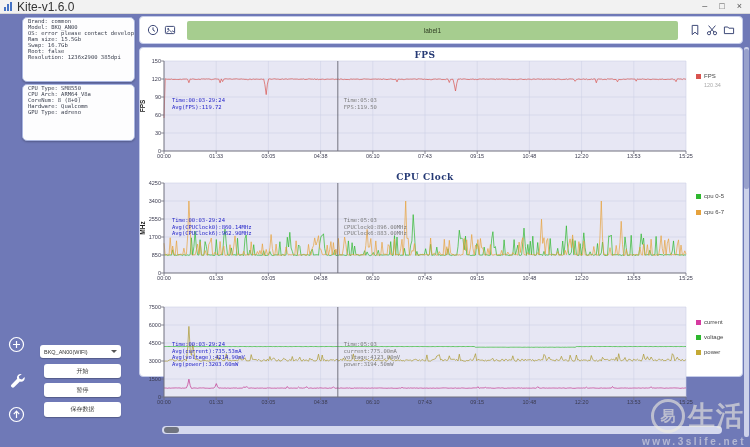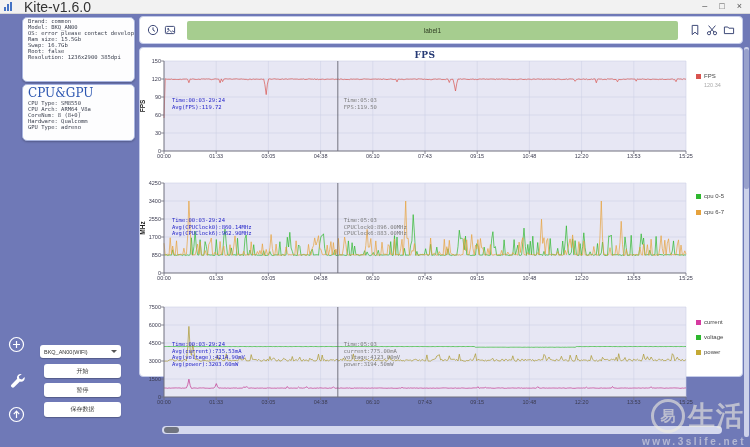--- a/index.html
+++ b/index.html
@@ -3,21 +3,21 @@
 <meta charset="utf-8">
 <style>
   html,body{margin:0;padding:0;width:750px;height:447px;overflow:hidden;
     background:#6f79b7;font-family:"Liberation Sans",sans-serif;position:relative;}
 
   
   #titlebar{position:absolute;left:0;top:0;width:750px;height:13px;background:#f2f2f2;
     border-bottom:1px solid #d8d8d8;display:flex;align-items:center;z-index:30;}
   #titlebar .tb-app-icon{width:9px;height:9px;margin-left:4px;display:flex;align-items:flex-end;gap:1px;}
   #titlebar .tb-app-icon i{display:block;width:2px;background:#4472c4;}
-  #titlebar .tb-title{font-size:14px;color:#333;margin-left:11px;}
+  #titlebar .tb-title{font-size:12px;color:#333;margin-left:4px;}
   #titlebar .tb-controls{margin-left:auto;margin-right:8px;display:flex;gap:12px;font-size:9px;color:#555;}
   #titlebar .tb-controls span{cursor:default;line-height:13px;}
 
   
   .card{position:absolute;background:#fdfdfe;border:1px solid #a9b5e0;border-radius:5px;
     box-shadow:0 1px 2px rgba(0,0,0,.25);overflow:hidden;}
   #env-card{left:22px;top:17px;width:111px;height:63px;}
   #cpu-card{left:22px;top:84px;width:111px;height:55px;}
   .card-title{font-family:"DejaVu Serif",serif;font-size:12px;color:#2b55b0;margin:1px 0 0 5px;}
   .card-lines{margin:0 0 0 5px;font-family:"DejaVu Sans Mono",monospace;font-size:5.5px;
@@ -110,21 +110,20 @@
       <div>Brand: common</div>
       <div>Model: BKQ_AN00</div>
       <div>OS: error please contact developers</div>
       <div>Ram size: 15.5Gb</div>
       <div>Swap: 16.7Gb</div>
       <div>Root: false</div>
       <div>Resolution: 1236x2900 385dpi</div>
     </div>
 </div>
 <div id="cpu-card" class="card">
-  <div class="card-title">CPU&amp;GPU</div>
   <div class="card-lines">
       <div>CPU Type: SM8550</div>
       <div>CPU Arch: ARM64_V8a</div>
       <div>CoreNum: 8 (8+0)</div>
       <div>Hardware: Qualcomm</div>
       <div>GPU Type: adreno</div>
     </div>
 </div>
 
 <div id="add-btn" class="side-icon">
@@ -249,20 +248,21 @@
           </div>
           <div class="sub" style="top: 21px; left: 8px;">120.34</div>
         </div>
       <div class="anno anno-blue" style="top:36px">Time:00:03-29:24
 Avg(FPS):119.72</div>
       <div class="anno anno-gray" style="top: 36px; left: 179.826px;">Time:05:03
 FPS:119.50</div>
     </div>
   </div>
   <div class="chart-block" style="top:124px">
+    <div class="chart-title">CPU Clock</div>
     <div class="chart-row">
       <div class="ylabel">MHz</div>
       <div class="yticks">
           <div style="top: 87px;">0</div>
           <div style="top: 69px;">850</div>
           <div style="top: 51px;">1700</div>
           <div style="top: 33px;">2550</div>
           <div style="top: 15px;">3400</div>
           <div style="top: -3px;">4250</div>
         </div>

